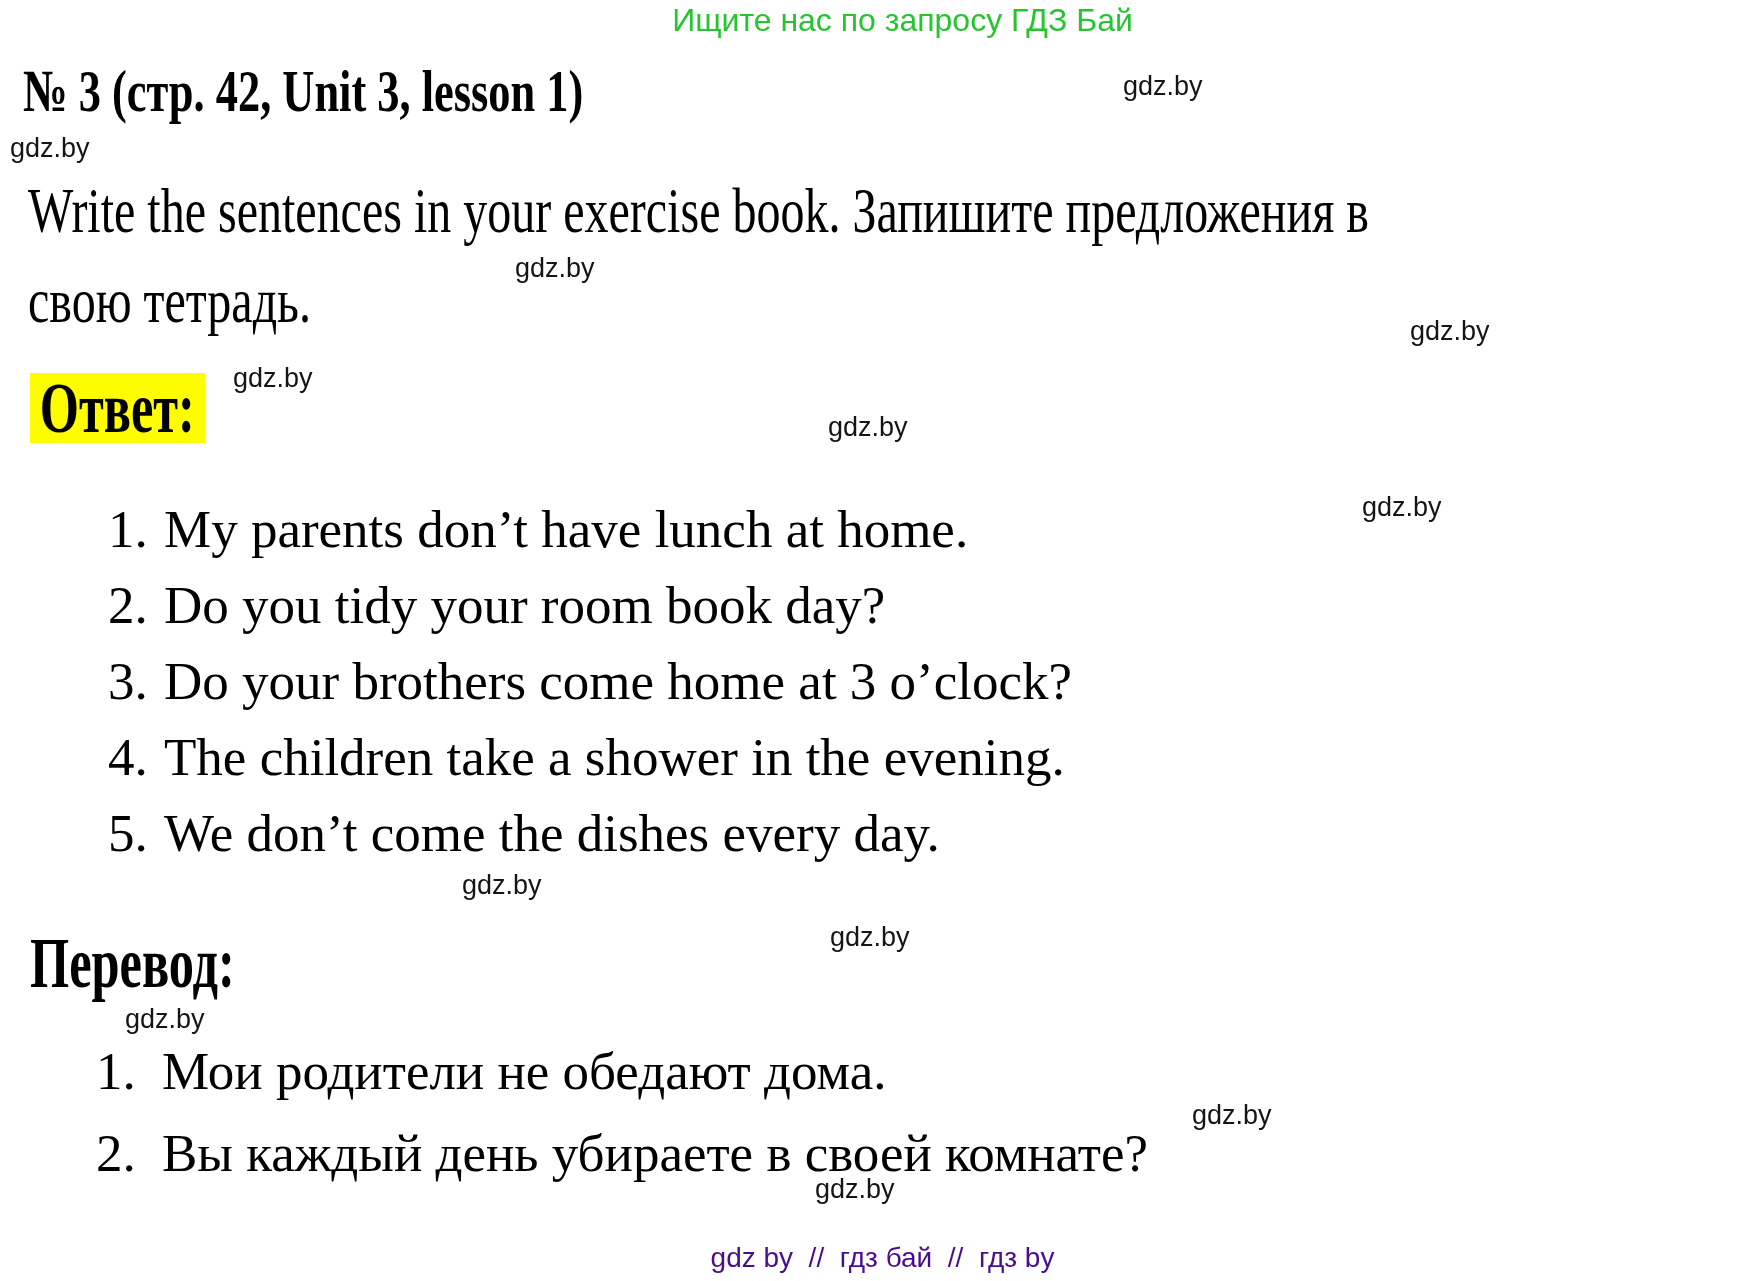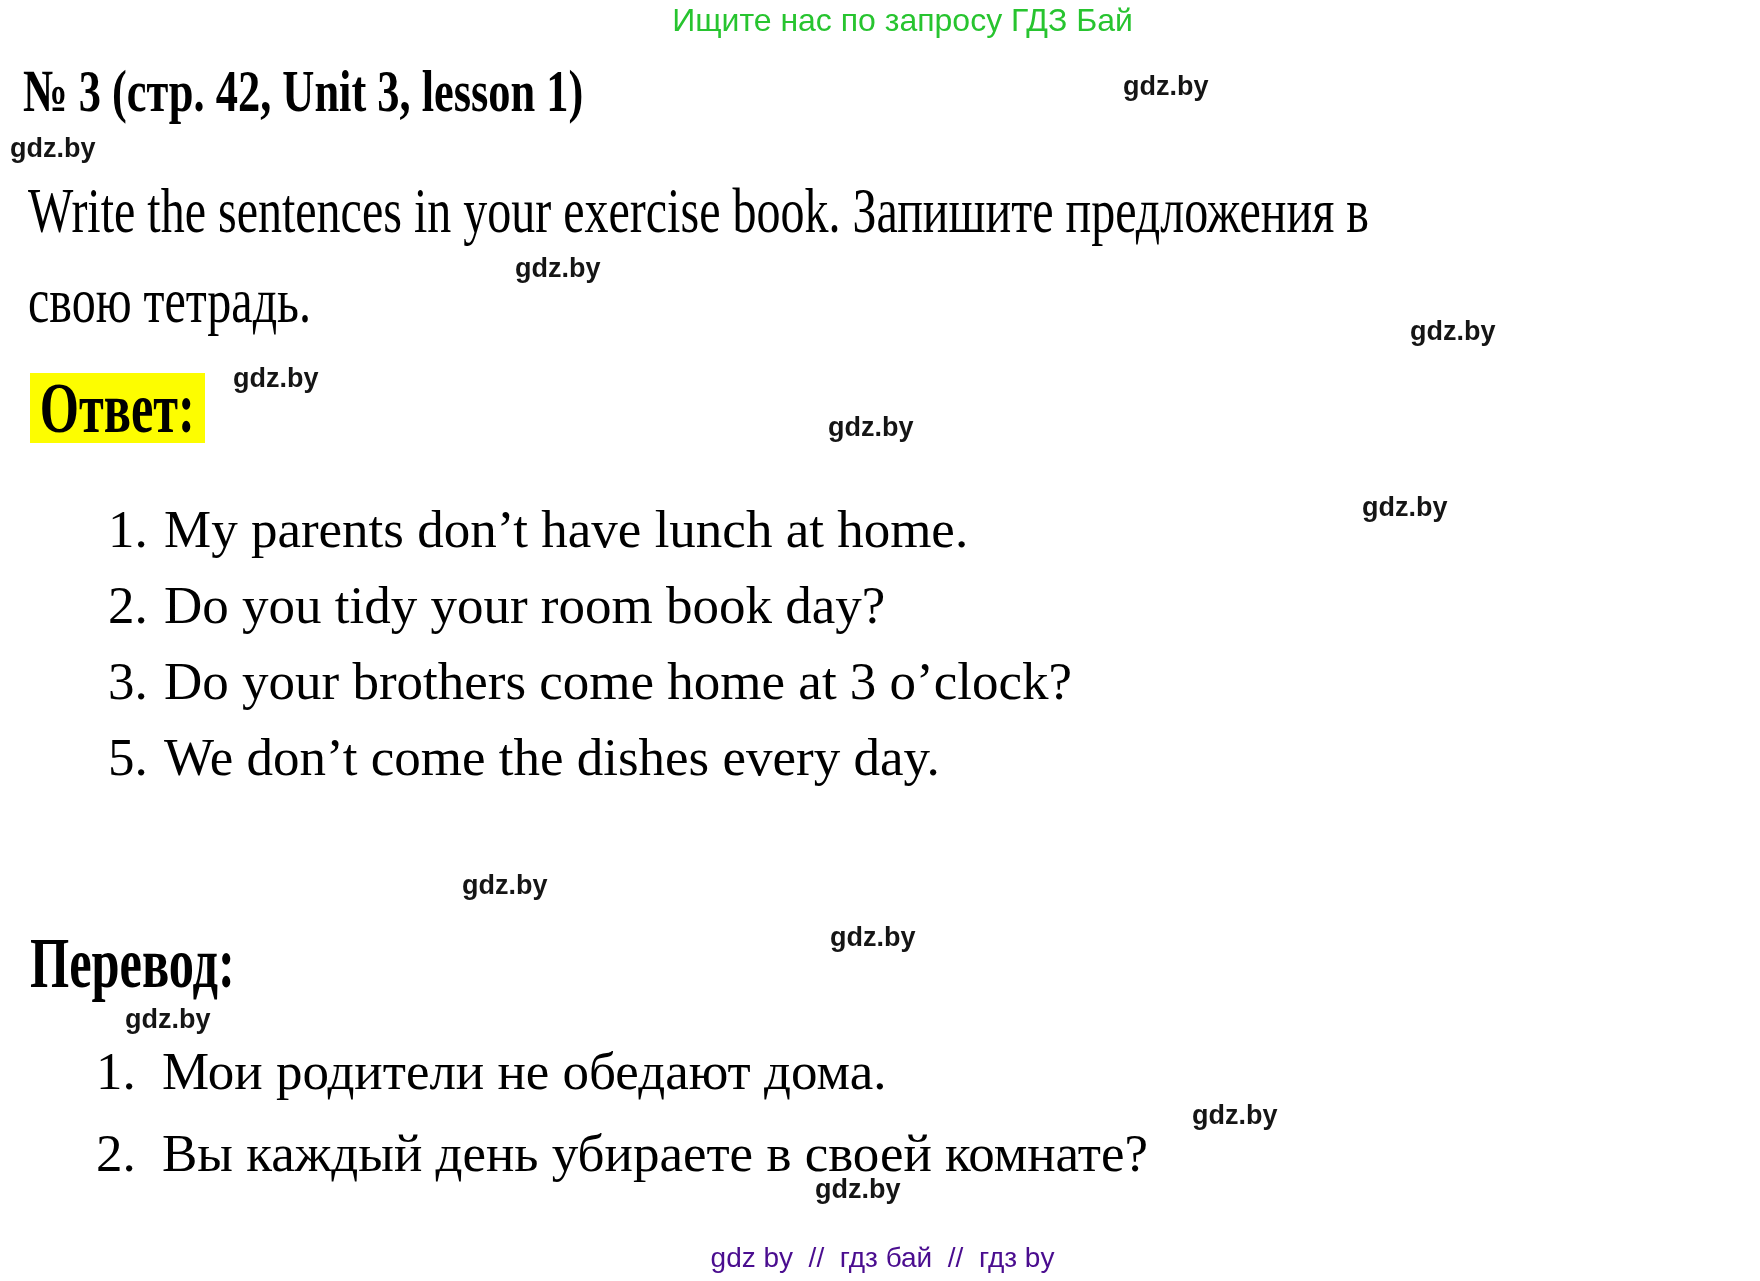--- a/index.html
+++ b/index.html
@@ -36,21 +36,21 @@
   
   ol.plain{list-style:none;margin:4px;position:absolute;left:0;font-size:53px;}
   ol.answers{top:487px;padding:0 0 0 104px;line-height:76px;}
   ol.translations{top:1026px;padding:0 0 0 92px;line-height:82px;}
   ol.plain li{white-space:nowrap;}
   ol.answers .num{display:inline-block;width:56px;}
   ol.translations .num{display:inline-block;width:66px;}
   
   .wm{
     position:absolute;font-family:"Liberation Sans", sans-serif;
-    font-size:27px;line-height:32px;color:var(--watermark-ink,#151515);white-space:nowrap;font-weight:bold;
+    font-size:27px;line-height:32px;color:var(--watermark-ink,#151515);white-space:nowrap;
   }
   
   .footer{
     position:absolute;top:1240px;left:0;width:100%;box-sizing:border-box;padding-right:40px;
     text-align:center;font-family:"Liberation Sans", sans-serif;font-size:28px;line-height:36px;
     color:var(--footer-purple,#4a0d8f);white-space:pre;
   }
 </style>
 </head>
 <body>
@@ -63,20 +63,21 @@
 
   <div class="task-line l1">Write the sentences in your exercise book. Запишите предложения в</div>
   <div class="task-line l2">свою тетрадь.</div>
 
   <div class="section-label answer-label">Ответ:</div>
 
   <ol class="plain answers">
     <li><span class="num">1.</span><span>My parents don’t have lunch at home.</span></li>
     <li><span class="num">2.</span><span>Do you tidy your room book day?</span></li>
     <li><span class="num">3.</span><span>Do your brothers come home at 3 o’clock?</span></li>
+    <li><span class="num">4.</span><span>The children take a shower in the evening.</span></li>
     <li><span class="num">5.</span><span>We don’t come the dishes every day.</span></li>
   </ol>
 
   <div class="section-label translation-label">Перевод:</div>
 
   <ol class="plain translations">
     <li><span class="num">1.</span><span>Мои родители не обедают дома.</span></li>
     <li><span class="num">2.</span><span>Вы каждый день убираете в своей комнате?</span></li>
   </ol>
 

